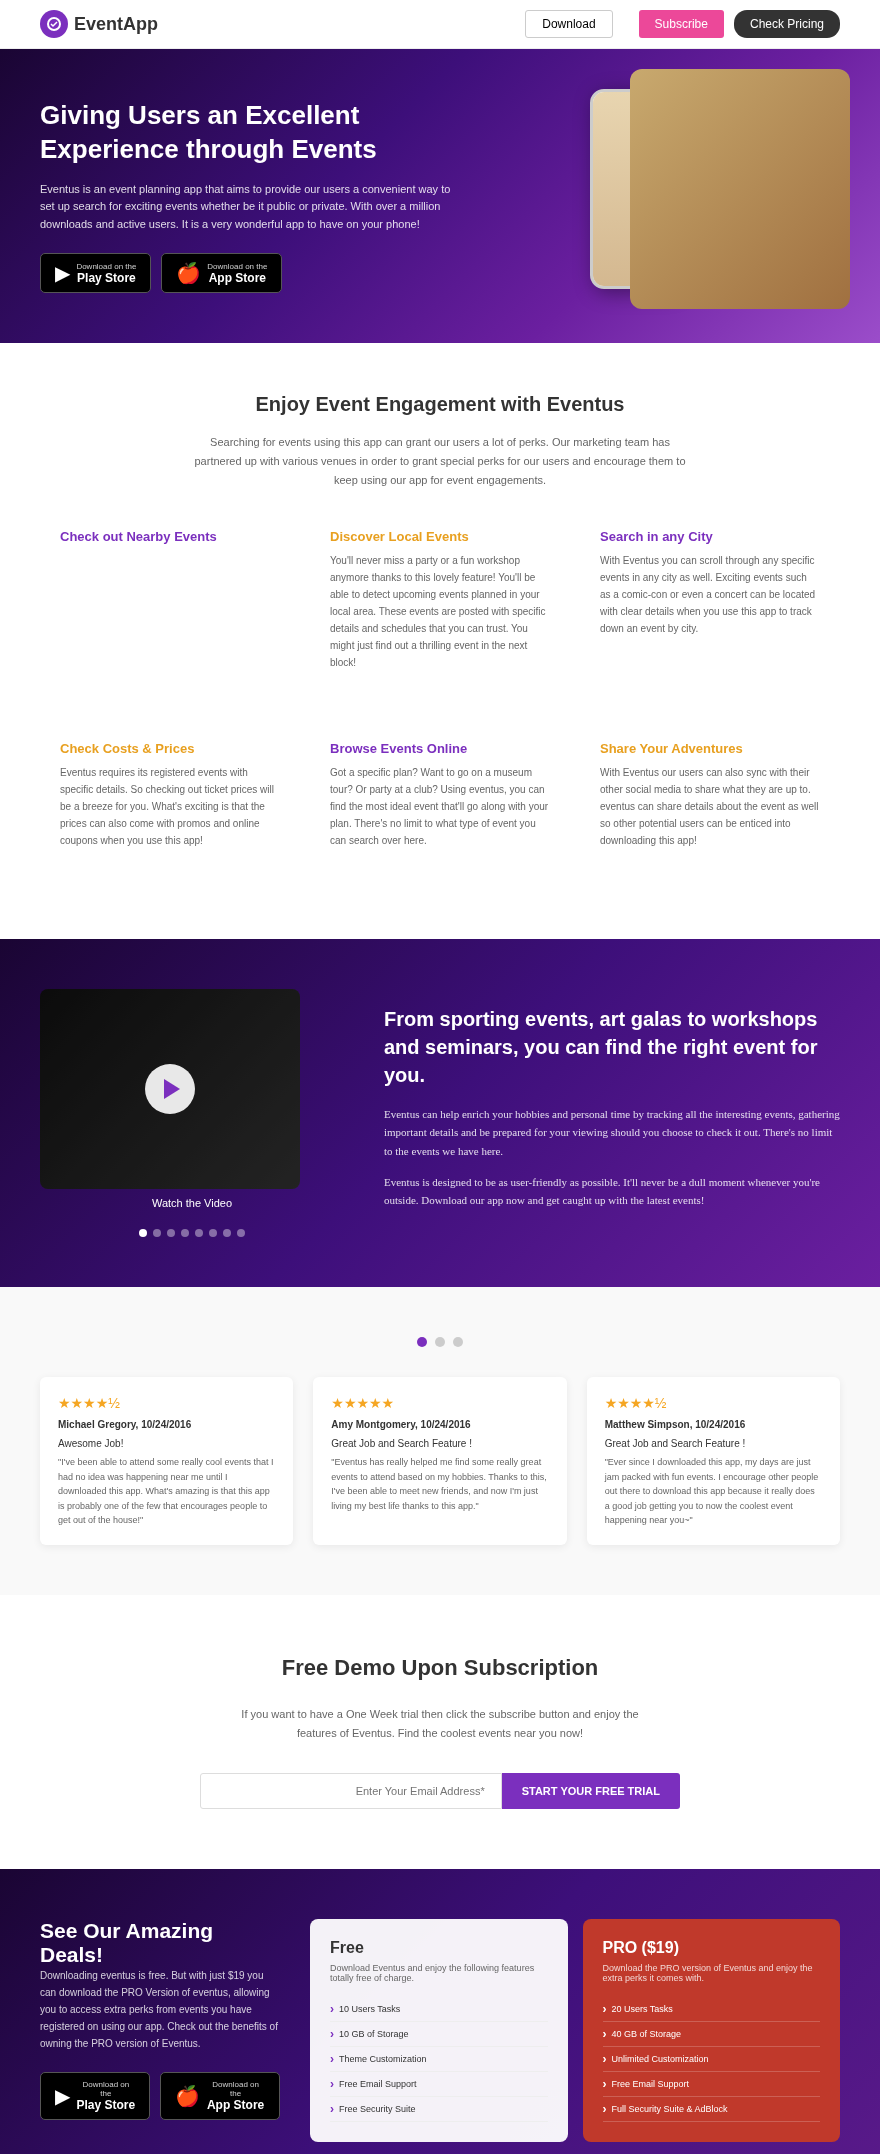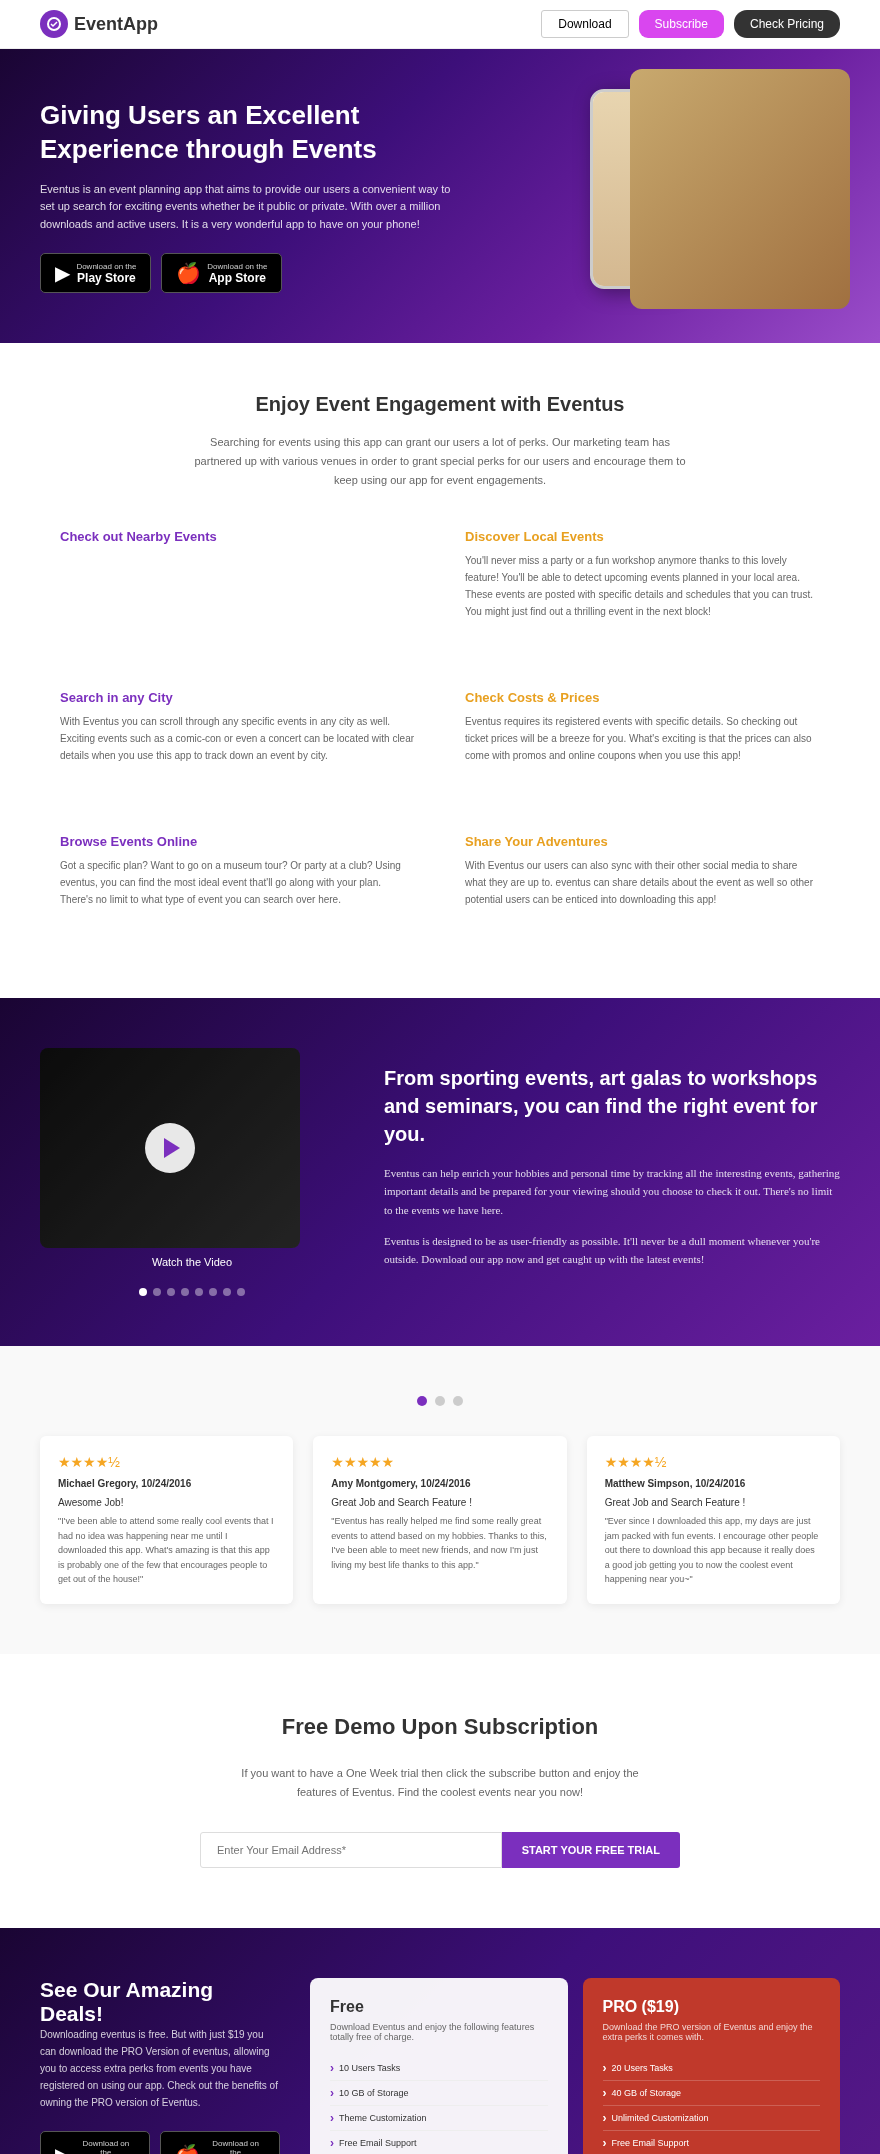--- a/index.html
+++ b/index.html
@@ -8,21 +8,21 @@
     
     .header {
       display: flex; align-items: center; justify-content: space-between;
       padding: 10px 40px; background: #fff; border-bottom: 1px solid #eee;
     }
     .logo { display: flex; align-items: center; font-weight: bold; font-size: 18px; color: #333; }
     .logo-icon { width: 28px; height: 28px; background: #7B2FBE; border-radius: 50%; display: inline-flex; align-items: center; justify-content: center; margin-right: 6px; }
     .logo-icon svg { width: 16px; height: 16px; fill: #fff; }
     .header-nav { display: flex; gap: 10px; }
     .btn-outline { border: 1px solid #ccc; background: #fff; padding: 6px 16px; border-radius: 3px; font-size: 12px; cursor: pointer; }
-    .btn-purple { background: #d946ef; color: #fff; border: none; padding: 6px 16px; border-radius: 9px; font-size: 12px; cursor: pointer; }
+    .btn-purple { background: #ec4899; color: #fff; border: none; padding: 6px 16px; border-radius: 3px; font-size: 12px; cursor: pointer; margin-left: 16px; }
     .btn-dark { background: #333; color: #fff; border: none; padding: 6px 16px; border-radius: 13px; font-size: 12px; cursor: pointer; }
 
     
     .hero {
       background: linear-gradient(135deg, #1a0533 0%, #3d0f7a 40%, #6b1fa0 70%, #9b4dca 100%);
       min-height: 260px; padding: 50px 40px; display: flex; align-items: center; position: relative; overflow: hidden;
     }
     .hero-content { max-width: 420px; z-index: 2; }
     .hero h1 { color: #fff; font-size: 26px; font-weight: bold; line-height: 1.3; margin-bottom: 14px; }
     .hero p { color: rgba(255,255,255,0.85); font-size: 11px; line-height: 1.6; margin-bottom: 20px; }
@@ -46,21 +46,21 @@
       position: absolute; right: 200px; top: 40px; width: 90px; height: 200px;
       background: #fff; border-radius: 14px; border: 3px solid #ccc;
       box-shadow: 4px 4px 20px rgba(0,0,0,0.4);
     }
     .phone-screen { width: 100%; height: 100%; background: linear-gradient(180deg, #e8d5b0 0%, #d4b890 100%); border-radius: 11px; }
 
     
     .engage { padding: 50px 60px; text-align: center; }
     .engage h2 { font-size: 20px; color: #333; margin-bottom: 17px; }
     .engage p { font-size: 11px; color: #666; max-width: 500px; margin: 0 auto 40px; line-height: 1.7; }
-    .features-grid { display: grid; grid-template-columns: 1fr 1fr; gap: 30px 50px; text-align: left; }
+    .features-grid { display: grid; grid-template-columns: 1fr 1fr 1fr; gap: 30px 50px; text-align: left; }
     .feature-item h3 { font-size: 13px; color: #7B2FBE; margin-bottom: 8px; font-weight: bold; }
     .feature-item.right h3 { color: #e8a020; }
     .feature-item.right2 h3 { color: #e8a020; }
     .feature-item p { font-size: 10px; color: #666; line-height: 1.7; }
 
     
     .video-section {
       background: linear-gradient(135deg, #1a0533 0%, #3d0f7a 50%, #6b1fa0 100%);
       padding: 50px 40px; display: flex; align-items: center; gap: 40px; min-height: 280px;
     }
@@ -97,21 +97,21 @@
     .stars { color: #f5a623; font-size: 14px; margin-bottom: 8px; }
     .reviewer { font-size: 10px; font-weight: bold; color: #333; margin-bottom: 8px; }
     .review-title { font-size: 10px; font-weight: normal; color: #333; margin-bottom: 6px; }
     .review-text { font-size: 9px; color: #666; line-height: 1.6; }
 
     
     .free-demo { padding: 60px 40px; text-align: center; }
     .free-demo h2 { font-size: 22px; color: #333; margin-bottom: 24px; }
     .free-demo p { font-size: 11px; color: #666; max-width: 400px; margin: 0 auto 30px; line-height: 1.7; }
     .email-form { display: flex; gap: 0; max-width: 480px; margin: 0 auto; }
-    .email-input { flex: 1; padding: 4px 16px; border: 1px solid #ddd; border-radius: 3px 0 0 3px; font-size: 11px; outline: none; }
+    .email-input { flex: 1; padding: 4px 16px; border: 1px solid #ddd; border-radius: 3px 0 0 3px; font-size: 11px; outline: none; text-align: right; }
     .trial-btn { background: #7B2FBE; color: #fff; border: none; padding: 12px 20px; border-radius: 0 3px 3px 0; font-size: 11px; cursor: pointer; white-space: nowrap; font-weight: bold; }
 
     
     .deals-section {
       background: linear-gradient(135deg, #1a0533 0%, #3d0f7a 50%, #5a1a8a 100%);
       padding: 50px 40px; display: flex; align-items: flex-start; gap: 30px;
     }
     .deals-left { width: 240px; flex-shrink: 0; }
     .deals-left h2 { color: #fff; font-size: 21px; font-weight: bold; margin-bottom: 0; }
     .deals-left p { color: rgba(255,255,255,0.8); font-size: 10px; line-height: 1.7; margin-bottom: 20px; }

